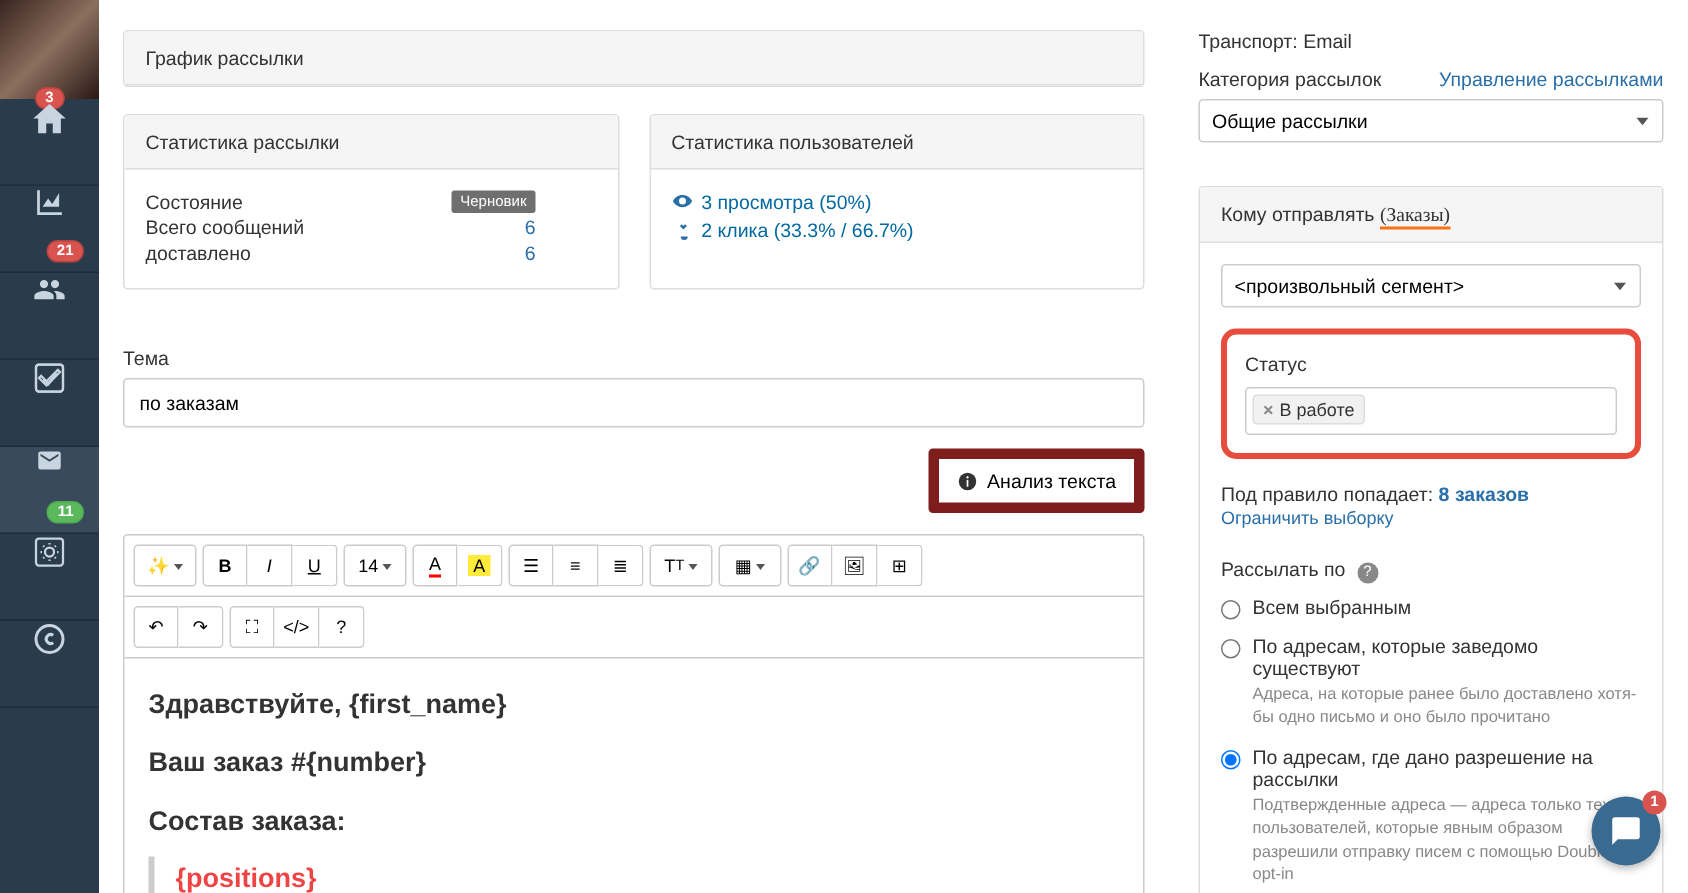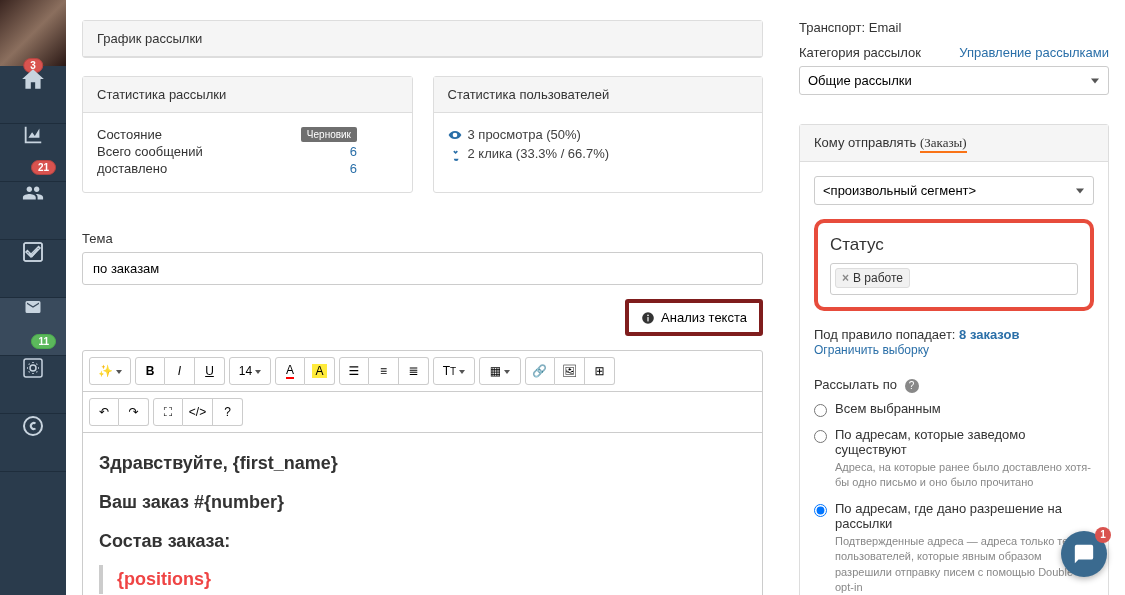--- a/index.html
+++ b/index.html
@@ -17,24 +17,24 @@
 .left-col { flex: 1; min-width: 0; padding-top: 20px; }
 .right-col { width: 310px; flex-shrink: 0; padding-top: 20px; }
 .panel { border: 1px solid #ddd; border-radius: 3px; margin-bottom: 18px; background: #fff; }
 .panel-head { background: #f5f5f5; padding: 10px 14px; border-bottom: 1px solid #ddd; font-size: 13px; }
 .panel-body { padding: 14px; font-size: 13px; }
 .two-panels { display: flex; gap: 20px; }
 .two-panels .panel { flex: 1; }
 .stat-row { display: flex; justify-content: space-between; max-width: 260px; margin-bottom: 2px; }
 .stat-row .v { color: #2a6fa8; }
 .status-tag { background: #6f6f6f; color: #fff; font-size: 10px; padding: 2px 6px; border-radius: 2px; }
-.view-stat { color: #404040; display: flex; align-items: center; gap: 6px; margin-bottom: 4px; cursor: pointer; }
+.view-stat { color: #0369a1; display: flex; align-items: flex-start; gap: 6px; margin-bottom: 4px; cursor: pointer; }
 .label-text { font-size: 13px; margin-bottom: 6px; display: block; }
 .text-input { width: 100%; border: 1px solid #ccc; border-radius: 3px; padding: 8px 10px; font-size: 13px; }
-.btn-outline { background: #fff; border: 4px solid #7f1d1d; padding: 7px 12px; border-radius: 3px; font-size: 13px; cursor: pointer; display: inline-flex; align-items: flex-end; gap: 6px; }
+.btn-outline { background: #fff; border: 7px solid #7f1d1d; padding: 7px 12px; border-radius: 3px; font-size: 13px; cursor: pointer; display: inline-flex; align-items: flex-end; gap: 6px; }
 .btn-row-right { text-align: right; margin: 14px 0; }
 .editor-container { border: 1px solid #ccc; border-radius: 3px; }
 .toolbar { border-bottom: 1px solid #ccc; padding: 6px; display: flex; flex-wrap: wrap; gap: 4px; }
 .tb-group { display: flex; }
 .tb-btn { border: 1px solid #ccc; background: #fff; width: 30px; height: 28px; display: flex; align-items: center; justify-content: center; font-size: 12px; cursor: pointer; }
 .tb-btn:first-child { border-radius: 3px 0 0 3px; }
 .tb-btn:last-child { border-radius: 0 3px 3px 0; }
 .tb-btn:only-child { border-radius: 3px; }
 .tb-btn + .tb-btn { border-left: none; }
 .tb-btn.wide { width: 42px; }
@@ -44,21 +44,21 @@
 .editor-body p { margin-bottom: 10px; }
 .quote-block { border-left: 4px solid #ccc; padding-left: 14px; margin-top: 10px; color: #ef4444; }
 .meta-line { font-size: 13px; margin-bottom: 10px; }
 .link { color: #2a6fa8; text-decoration: none; cursor: pointer; }
 .select-styled { width: 100%; border: 1px solid #ccc; border-radius: 3px; padding: 6px 8px; font-size: 13px; background: #fff; appearance: none; }
 .select-wrap { position: relative; }
 .select-wrap::after { content: ""; position: absolute; right: 10px; top: 50%; transform: translateY(-50%); border-top: 5px solid #555; border-left: 4px solid transparent; border-right: 4px solid transparent; pointer-events: none; }
 .flex-between { display: flex; justify-content: space-between; align-items: center; }
 .red-underline { border-bottom: 2px solid #f97316; padding-bottom: 1px; font-family: Liberation Serif, serif; }
 .red-frame { border: 4px solid #e74c3c; border-radius: 10px; padding: 12px; }
-.tag-label { font-size: 17px; margin-bottom: 8px; display: block; }
+.tag-label { font-size: 13px; margin-bottom: 8px; display: block; }
 .tag-input { border: 1px solid #ccc; border-radius: 3px; padding: 4px; min-height: 32px; background: #fff; }
 .tag-chip { display: inline-flex; align-items: center; gap: 4px; background: #f1f1f1; border: 1px solid #ddd; border-radius: 3px; padding: 2px 6px; font-size: 12px; }
 .tag-chip .x { cursor: pointer; color: #888; font-weight: bold; }
 .rule-text { margin-top: 16px; font-size: 13px; }
 .small-link { color: #2a6fa8; font-size: 12px; cursor: pointer; }
 .radio-list { margin-top: 8px; }
 .radio-item { display: flex; gap: 8px; margin-bottom: 10px; align-items: flex-start; }
 .radio-item input { margin-top: 3px; flex-shrink: 0; }
 .radio-item .main-label { font-size: 13px; }
 .radio-item .sub-label { font-size: 11px; color: #888; line-height: 1.4; margin-top: 3px; }

